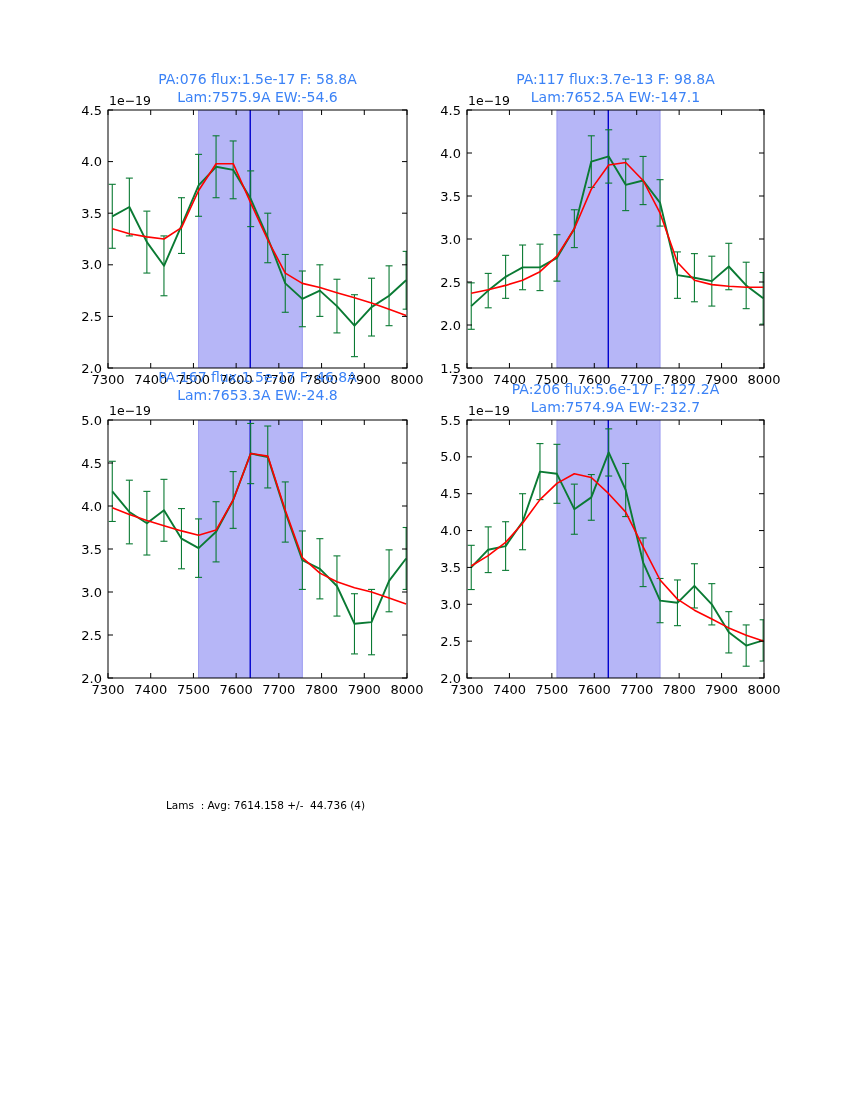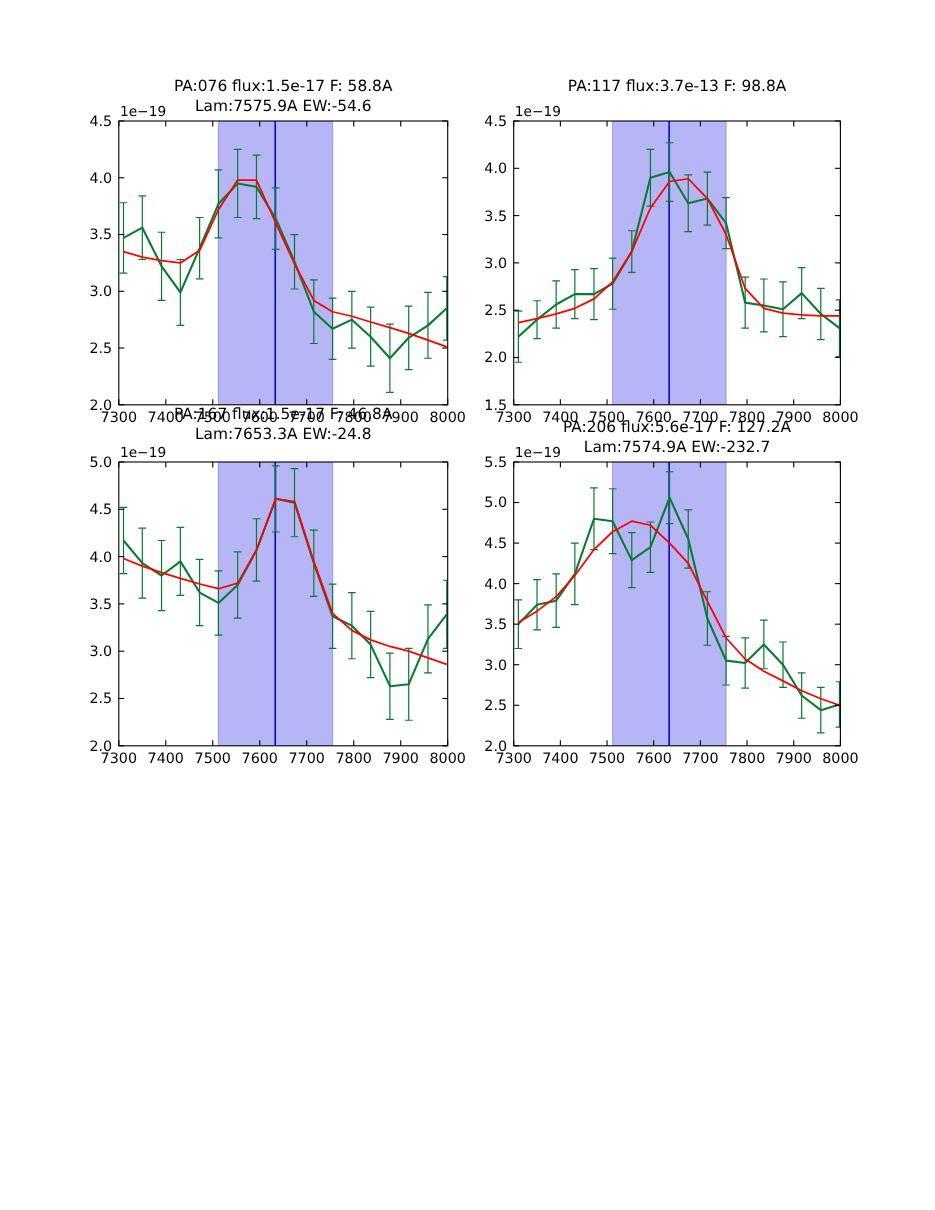--- a/index.html
+++ b/index.html
@@ -10,21 +10,21 @@
     background: #ffffff;
     font-family: "DejaVu Sans", "Liberation Sans", sans-serif;
     color: #000;
     overflow: hidden;
   }
   .titles {
     position: absolute;
     text-align: center;
     font-size: 14px;
     line-height: 18px;
-    color: #000000;
+    color: #3b82f6;
     white-space: nowrap;
   }
   .t0 { left: 108px; width: 299px; top: 70px; }
   .t1 { left: 467px; width: 297px; top: 70px; }
   .t2 { left: 108px; width: 299px; top: 368px; }
   .t3 { left: 467px; width: 297px; top: 380px; }
   .plot-svg { position: absolute; overflow: visible; }
   .summary {
     position: absolute;
     left: 166px;
@@ -157,20 +157,21 @@
         <text x="42" y="175.29999999999998" text-anchor="end">3.0</text>
         <text x="42" y="123.7" text-anchor="end">3.5</text>
         <text x="42" y="72.1" text-anchor="end">4.0</text>
         <text x="42" y="20.5" text-anchor="end">4.5</text>
         <text x="49" y="11" text-anchor="start" font-size="12.5px">1e−19</text>
       </g>
     </svg>
 
   <div class="titles t1">
     <div>PA:117 flux:3.7e-13 F: 98.8A</div>
+    <div>Lam:7652.5A EW:-147.1</div>
   </div>
   <svg class="plot-svg" width="360" height="300" viewBox="0 0 360 300" style="left: 419px; top: 94px;">
       <defs>
         <clipPath id="clip1">
           <rect x="48" y="16" width="297" height="258"></rect>
         </clipPath>
       </defs>
       <g clip-path="url(#clip1)">
         <rect x="137.94857142857143" y="16" width="103.10142857142858" height="258" fill="#b6b6f7" stroke="#9d9df0" stroke-width="1"></rect>
         <line x1="189.28714285714284" x2="189.28714285714284" y1="16" y2="274" stroke="#0000cc" stroke-width="1.4"></line>
@@ -533,17 +534,18 @@
         <text x="42" y="167.92857142857142" text-anchor="end">3.5</text>
         <text x="42" y="131.07142857142856" text-anchor="end">4.0</text>
         <text x="42" y="94.21428571428571" text-anchor="end">4.5</text>
         <text x="42" y="57.357142857142854" text-anchor="end">5.0</text>
         <text x="42" y="20.5" text-anchor="end">5.5</text>
         <text x="49" y="11" text-anchor="start" font-size="12.5px">1e−19</text>
       </g>
     </svg>
 
   <div class="summary">
+    <div>Lams  : Avg: 7614.158 +/-  44.736 (4)</div>
     
     
   </div>
 
 </div>
 
 </body></html>

